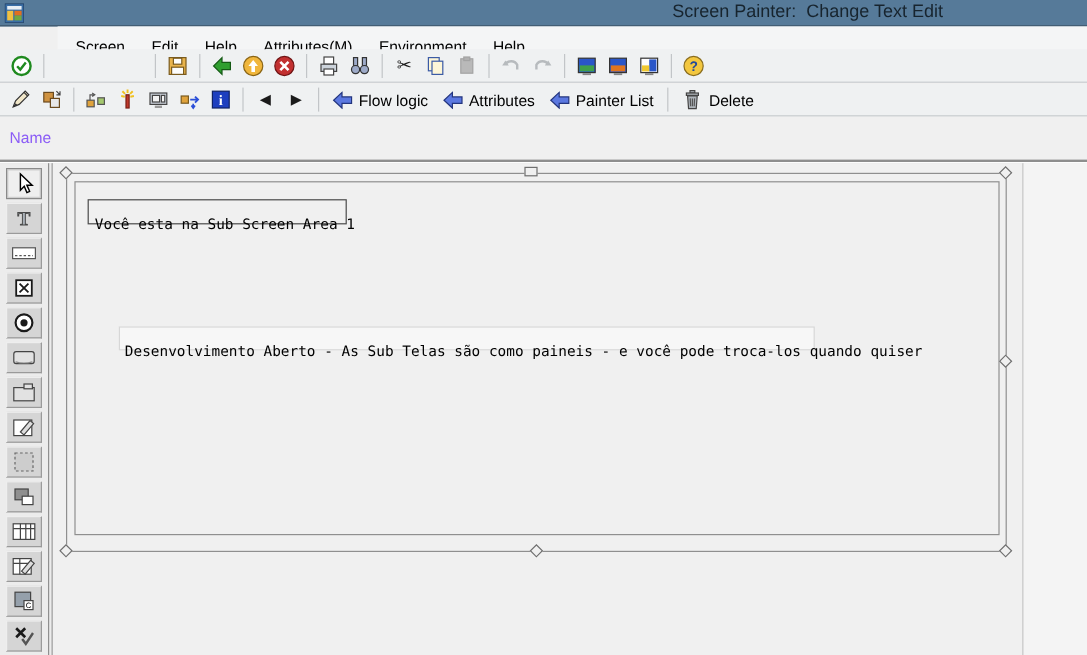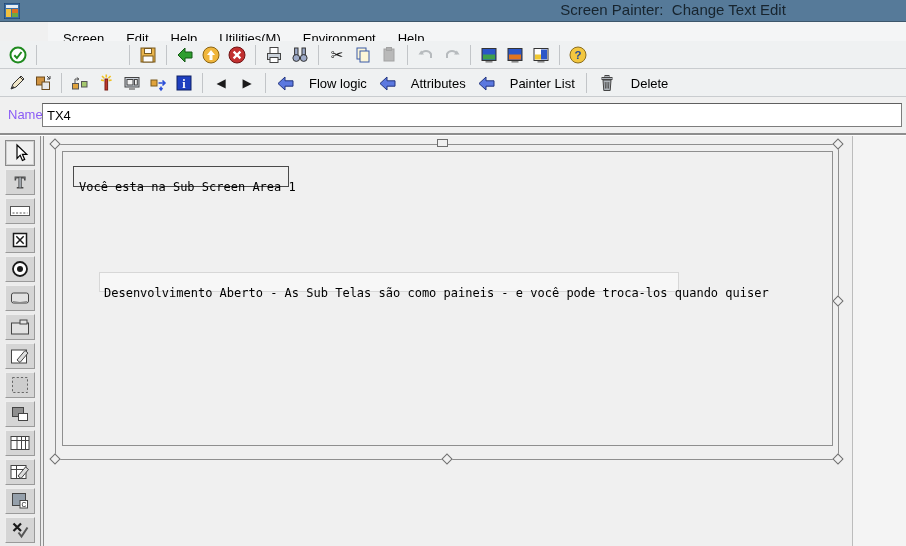--- a/index.html
+++ b/index.html
@@ -15,21 +15,21 @@
   
   .menubar { position:absolute; left:0; top:22px; width:906px; height:34px; background:#f4f5f6; border-bottom:1px solid #9b9b9b; display:flex; align-items:center; padding-left:12px; gap:16px;margin-left:48px; }
   .menubar .mitem { font-size:13px; color:#000; padding:0 3px; cursor:default; }
 
   
   .toolbar1 { position:absolute; left:0; top:41px; width:906px; height:28px; background:#eff1f2; border-bottom:1px solid #c9cccf; display:flex; align-items:center; padding-left:5px; }
   .toolbar2 { position:absolute; left:0; top:70px; width:906px; height:27px; background:#eff1f2; border-bottom:1px solid #c9cccf; display:flex; align-items:center; padding-left:4px; }
   .tbtn { width:24px; height:24px; display:flex; align-items:center; justify-content:center; margin:0 1px; }
   .sep { width:1px; height:20px; background:#c2c5c8; margin:0 5px; }
   .glyph { font-size:15px; line-height:1; color:#1a1a1a; }
-  .navbtn { display:flex; align-items:center; gap:15px; margin:0 6px; font-size:13px; color:#000; height:24px; }
+  .navbtn { display:flex; align-items:center; gap:5px; margin:0 6px; font-size:13px; color:#000; height:24px; }
   .spacer-cmd { width:82px; height:22px; }
 
   
   .namerow { position:absolute; left:0; top:98px; width:906px; height:35px; background:#f0f0f0; }
   .namerow .nlabel { position:absolute; left:8px; top:9px; font-size:13px; color:#8b5cf6; }
   .namerow input { position:absolute; left:42px; top:5px; width:860px; height:24px; border:1px solid #7d7d7d; border-top-color:#5f5f5f; background:#fff; font-family:"Liberation Sans",sans-serif; font-size:13px; padding-left:4px; color:#000; outline:none; }
   .mainsep { position:absolute; left:0; top:133px; width:906px; height:3px; background:#8e8e8e; border-bottom:1px solid #fdfdfd; }
 
   
   .palette { position:absolute; left:0; top:136px; width:40px; height:410px; background:#ececec; }
@@ -64,21 +64,21 @@
       <rect x="8" y="6" width="6" height="4" fill="#e07020"></rect>
       <rect x="8" y="10" width="6" height="4" fill="#70a840"></rect>
     </svg>
     <div class="title">Screen Painter:  Change Text Edit</div>
   </div>
 
   <div class="menubar">
     <span class="mitem">Screen</span>
     <span class="mitem">Edit</span>
     <span class="mitem">Help</span>
-    <span class="mitem">Utilities(M)</span>
+    <span class="mitem">Attributes(M)</span>
     <span class="mitem">Environment</span>
     <span class="mitem">Help</span>
   </div>
 
   <div class="toolbar1">
     <div class="tbtn">
       <svg width="20" height="20" viewBox="0 0 20 20">
         <circle cx="10" cy="10" r="7.5" fill="#fff" stroke="#1f8a1f" stroke-width="2"></circle>
         <path d="M6.3 10.2 l2.6 2.8 4.6-6" stroke="#1f8a1f" stroke-width="2" fill="none"></path>
       </svg>
@@ -271,21 +271,20 @@
         <rect x="4" y="3.5" width="10" height="2" fill="#aeb4ba" stroke="#444"></rect>
         <path d="M5 6 L5.8 16.5 L12.2 16.5 L13 6 Z" fill="#aeb4ba" stroke="#444"></path>
         <path d="M7.2 8 L7.5 14.5 M9 8 L9 14.5 M10.8 8 L10.5 14.5" stroke="#555"></path>
       </svg>
       <span>Delete</span>
     </div>
   </div>
 
   <div class="namerow">
     <span class="nlabel">Name</span>
-    <input type="text" value="TX4" style="">
   </div>
   <div class="mainsep"></div>
 
   <div class="palette">
     <div class="ptile sel" style="top:4px;">
       <svg width="20" height="20" viewBox="0 0 20 20">
           <path d="M7 2 L7 15.5 L10.2 12.2 L12.4 17.5 L14.7 16.4 L12.4 11.3 L16.8 11.3 Z" fill="#fff" stroke="#000" stroke-width="1.2"></path>
         </svg>
     </div>
     <div class="ptile" style="top:33px;">

